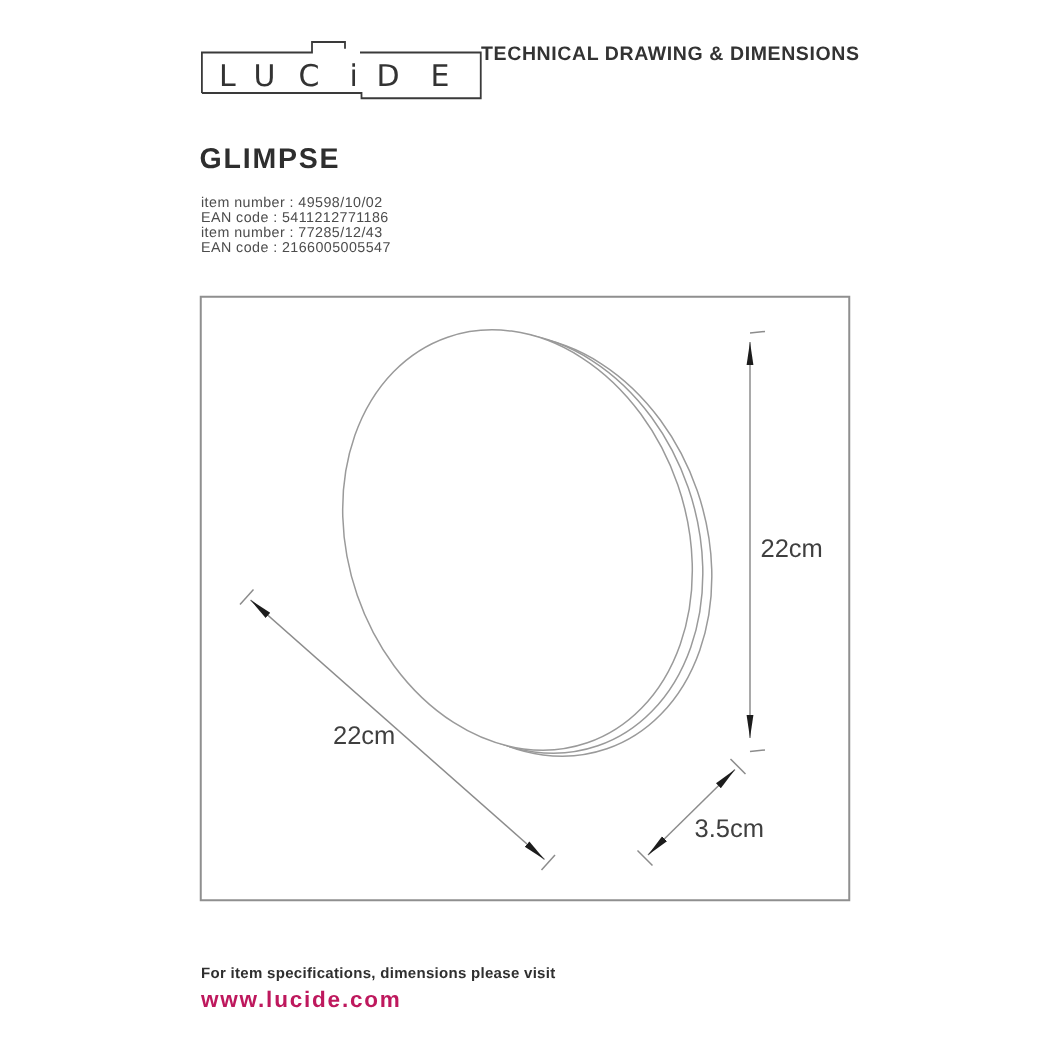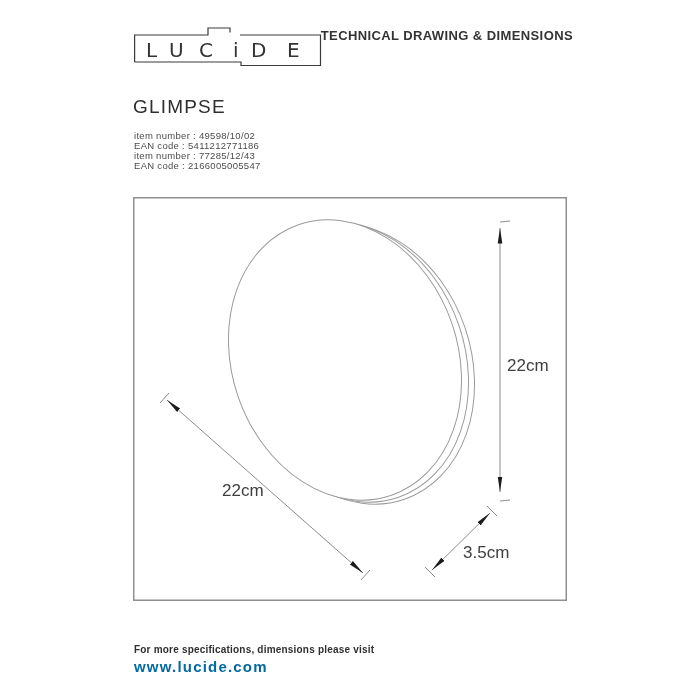--- a/index.html
+++ b/index.html
@@ -7,31 +7,31 @@
               font-family:"Liberation Sans", sans-serif; }
   .page { position:relative; width:700px; height:700px; background:#fff; }
 
   .logo-svg { position:absolute; left:134px; top:24px; width:190px; height:46px; }
   .logo-letter { font-family:"DejaVu Sans", sans-serif; font-size:20px; fill:#333; }
 
   .doc-title { position:absolute; top:28px; right:127px; font-size:13px;
                font-weight:700; letter-spacing:0.4px; color:#333; white-space:nowrap; }
 
   .product-name { position:absolute; left:133px; top:96px; font-size:19px;
-                  font-weight:400; letter-spacing:1.2px; color:#2e2e2e; }
+                  font-weight:700; letter-spacing:1.2px; color:#2e2e2e; }
 
   .product-details { position:absolute; left:134px; top:131px; font-size:9.5px;
                      line-height:10px; letter-spacing:0.3px; color:#4c4c4c; }
 
   .drawing-svg { position:absolute; left:133px; top:197px; width:434px; height:404px; }
   .dim-label { font-size:17px; fill:#3f3f3f; font-family:"Liberation Sans", sans-serif; }
 
   .footer { position:absolute; left:134px; top:644px; }
   .footer-note { font-size:10px; font-weight:700; letter-spacing:0.2px; color:#2f2f2f; }
-  .footer-url  { margin-top:3px; font-size:15px; font-weight:700; letter-spacing:1.2px; color:#0369a1; }
+  .footer-url  { margin-top:3px; font-size:15px; font-weight:700; letter-spacing:1.2px; color:#be185d; }
 </style>
 </head>
 <body>
 
 <div class="page">
 
   <svg class="logo-svg" viewBox="0 0 190 46">
     <g fill="none" stroke-width="1.2" stroke="#3a3a3a">
       <path d="M0.6,38 L0.6,11 L74,11 L74,4 L96,4 L96,8.5"></path>
       <path d="M106,11 L186.5,11 L186.5,41.5 L107,41.5 L107,38 L0.6,38"></path>
@@ -88,17 +88,17 @@
     </g>
 
     <g>
       <text class="dim-label" x="89" y="299">22cm</text>
       <text class="dim-label" x="374" y="174">22cm</text>
       <text class="dim-label" x="330" y="361">3.5cm</text>
     </g>
   </svg>
 
   <div class="footer">
-    <div class="footer-note">For more specifications, dimensions please visit</div>
+    <div class="footer-note">For item specifications, dimensions please visit</div>
     <div class="footer-url">www.lucide.com</div>
   </div>
 
 </div>
 
 </body></html>

